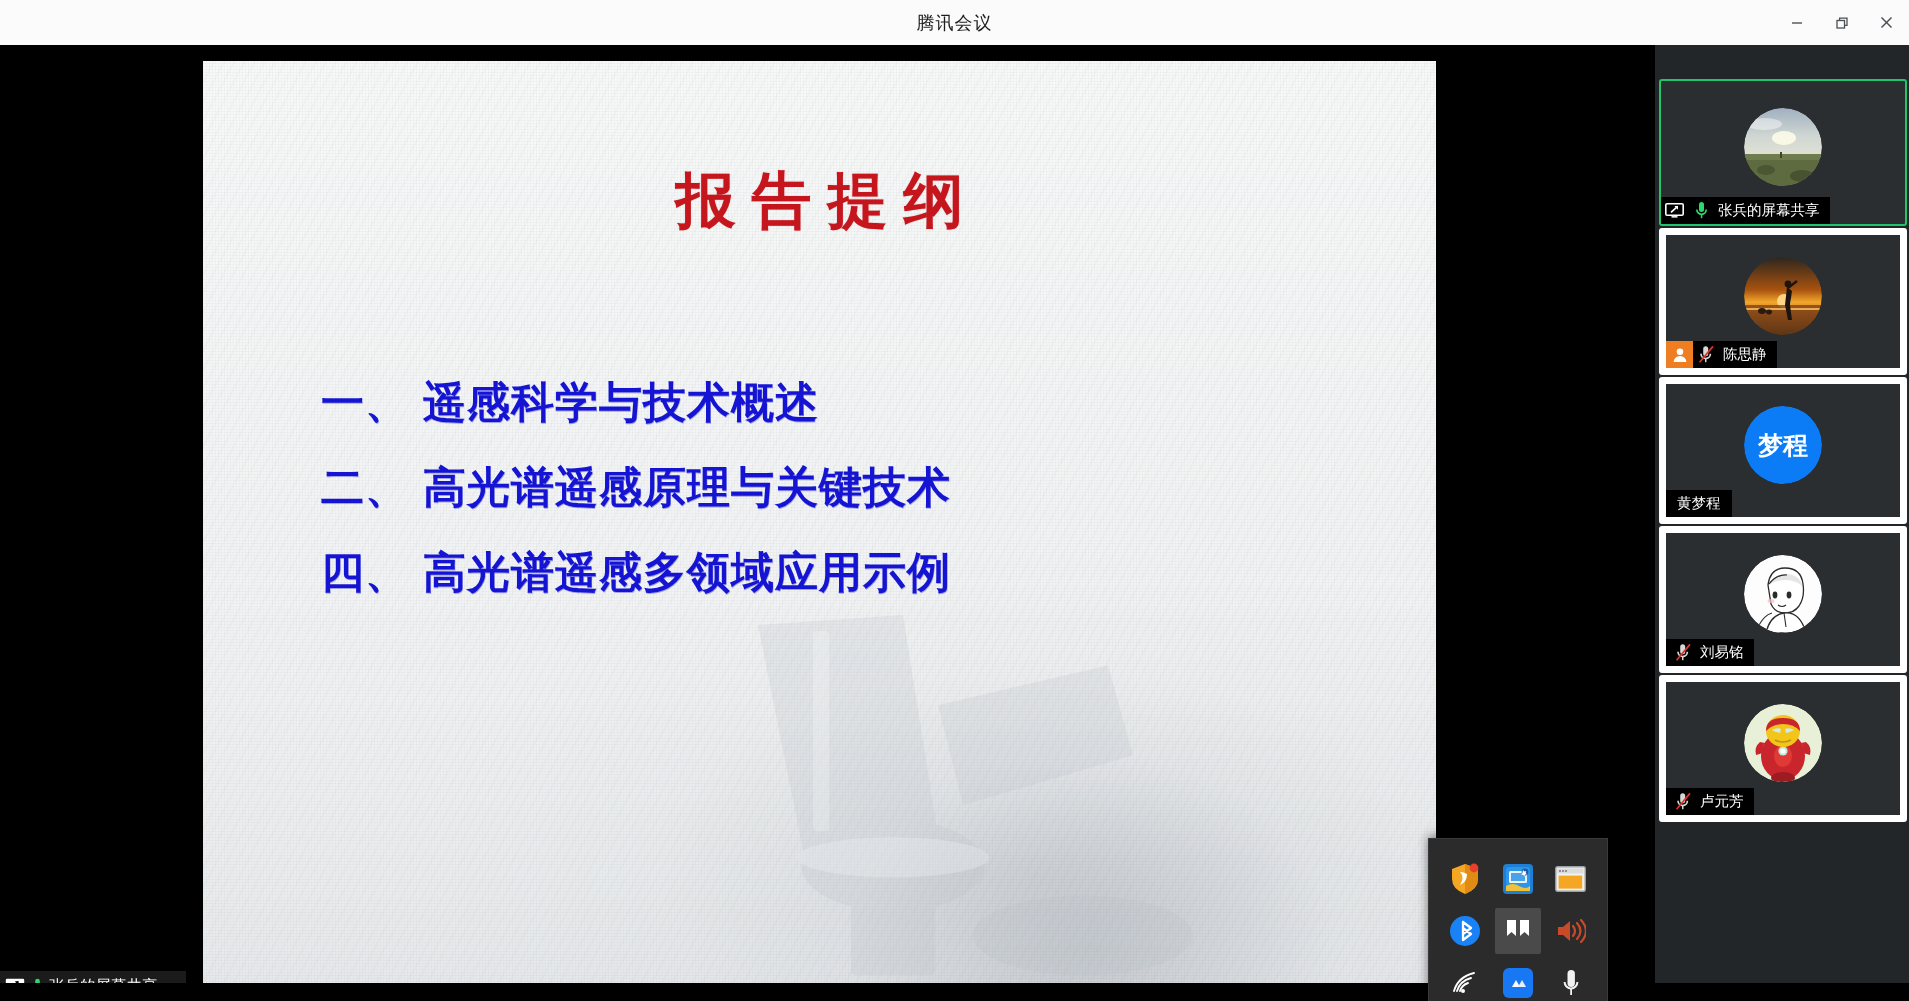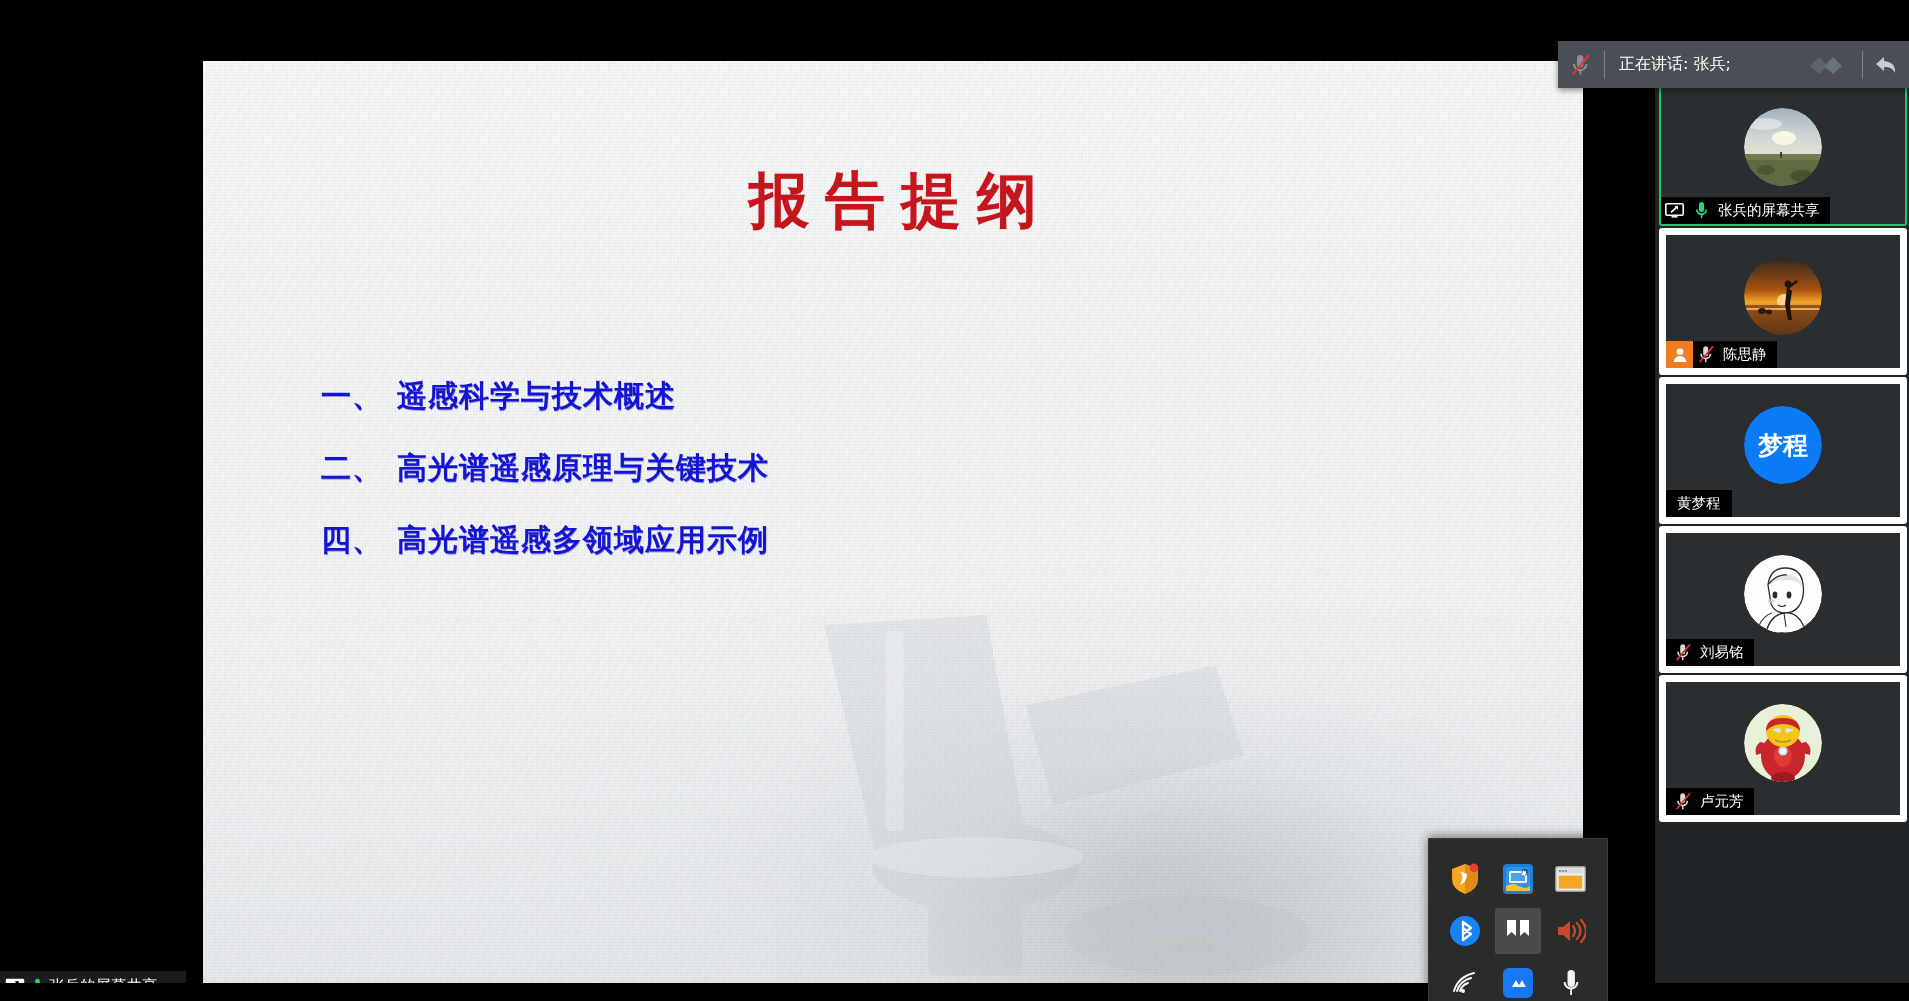--- a/index.html
+++ b/index.html
@@ -43,21 +43,21 @@
     background:#000;
     overflow:hidden;
   }
   .stage-inner {
     position:absolute; left:0; top:16px; width:1655px; height:924px;
     background:#000;
   }
 
   
   .slide {
-    position:absolute; left:203px; top:0px; width:1380px; height:924px;
+    position:absolute; left:203px; top:0px; width:1233px; height:924px;
     background:
       radial-gradient(ellipse 70% 50% at 68% 88%, rgba(168,174,182,0.32) 0%, rgba(210,214,219,0.10) 45%, rgba(255,255,255,0) 72%),
       radial-gradient(ellipse 28% 30% at 72% 96%, rgba(140,148,158,0.30) 0%, rgba(200,205,212,0) 70%),
       linear-gradient(180deg, #f7f8f8 0%, #f2f3f4 55%, #eceef0 100%);
     overflow:hidden;
   }
   
   .slide::before {
     content:""; position:absolute; inset:0;
     background-image:
@@ -85,21 +85,21 @@
     font-family:"DejaVu Sans","Liberation Sans",sans-serif;
     text-shadow:0 0 1px rgba(196,22,28,0.5);
   }
 
   .slide-list {
     position:absolute; left:118px; right:40px; top:320px;
     list-style:none;
   }
   .slide-list li {
     color:#1414d2;
-    font-size:30px;
+    font-size:43px;
     font-weight:bold;
     line-height:1.0;
     margin-bottom:42px;
     letter-spacing:1px;
     white-space:nowrap;
     font-family:"DejaVu Sans","Liberation Sans",sans-serif;
     text-shadow:0.5px 0.5px 0 rgba(20,20,210,0.35);
   }
   .bullet-num { margin-right:14px; }
 
@@ -218,20 +218,42 @@
     font-family:"DejaVu Sans","Liberation Sans",sans-serif;
   }
   .tb-share-icon { width:22px; height:18px; flex:none; display:flex; align-items:center; }
   .tb-mic-icon { width:12px; height:18px; flex:none; display:flex; align-items:center; }
 </style>
 </head>
 <body>
 
 <div id="root">
 
+  <div class="titlebar">
+    <div class="titlebar-title">腾讯会议</div>
+    <div class="win-controls">
+      <div class="win-btn">
+        <svg width="14" height="14" viewBox="0 0 14 14" aria-hidden="true">
+          <line x1="2" y1="7" x2="12" y2="7" stroke="#4b4f55" stroke-width="1.4"></line>
+        </svg>
+      </div>
+      <div class="win-btn">
+        <svg width="14" height="14" viewBox="0 0 14 14" aria-hidden="true">
+          <rect x="2" y="4.5" width="7.5" height="7.5" fill="none" stroke="#4b4f55" stroke-width="1.3"></rect>
+          <path d="M4.6 4.3 V2.2 H12 V9.4 H9.8" fill="none" stroke="#4b4f55" stroke-width="1.3"></path>
+        </svg>
+      </div>
+      <div class="win-btn close">
+        <svg width="15" height="15" viewBox="0 0 15 15" aria-hidden="true">
+          <line x1="2.5" y1="2.5" x2="12.5" y2="12.5" stroke="#4b4f55" stroke-width="1.4"></line>
+          <line x1="12.5" y1="2.5" x2="2.5" y2="12.5" stroke="#4b4f55" stroke-width="1.4"></line>
+        </svg>
+      </div>
+    </div>
+  </div>
 
   <div class="meeting-body">
 
     <div class="stage">
       <div class="stage-inner">
 
         <div class="slide">
 
           <svg class="slide-bg-photo" viewBox="0 0 1233 480" preserveAspectRatio="none">
             <defs>
@@ -446,44 +468,20 @@
               <line x1="1.6" y1="17.2" x2="15" y2="1.4" stroke="#e2342c" stroke-width="1.7"></line>
             </svg>
           </div>
           <div class="tile-name">卢元芳</div>
         </div>
       </div>
 
     </div>
   </div>
 
-  <div class="speaking-bar">
-    <div class="sb-mic">
-      <svg width="22" height="24" viewBox="0 0 22 24">
-        <rect x="7" y="2" width="6.4" height="12.4" rx="3.2" fill="#8b8f96"></rect>
-        <path d="M4 11 a6.2 6.2 0 0 0 12.4 0" fill="none" stroke="#8b8f96" stroke-width="2"></path>
-        <rect x="9.4" y="17" width="1.9" height="4.6" fill="#8b8f96"></rect>
-        <line x1="2.6" y1="21.6" x2="19" y2="2.2" stroke="#e2342c" stroke-width="2"></line>
-      </svg>
-    </div>
-    <div class="sb-div"></div>
-    <div class="sb-text">正在讲话: 张兵;</div>
-    <div class="sb-logo">
-      <svg width="46" height="24" viewBox="0 0 46 24">
-        <path d="M11 4 L20 13 L11 21 L2 13 Z" fill="#5d636c"></path>
-        <path d="M25 4 L34 13 L25 21 L16 13 Z" fill="#6b7179"></path>
-      </svg>
-    </div>
-    <div class="sb-div"></div>
-    <div class="sb-back">
-      <svg width="24" height="20" viewBox="0 0 24 20">
-        <path d="M10 2 L2 9 L10 16 L10 12 Q18 11 21 18 Q22 7 10 6 Z" fill="#c9ccd1"></path>
-      </svg>
-    </div>
-  </div>
 
   <div class="tray-flyout">
 
     <div class="tray-icon">
       <svg width="30" height="32" viewBox="0 0 30 32">
         <path d="M15 1 L28 6 V16 Q28 26 15 31 Q2 26 2 16 V6 Z" fill="#f5a623"></path>
         <path d="M15 1 L28 6 V16 Q28 26 15 31 Z" fill="#e08c14"></path>
         <path d="M10 9 q5 5 0 13 q7 -3 7 -11 q-3 -2 -7 -2 Z" fill="#fff"></path>
         <circle cx="24" cy="5" r="4.4" fill="#e8402a"></circle>
       </svg>

